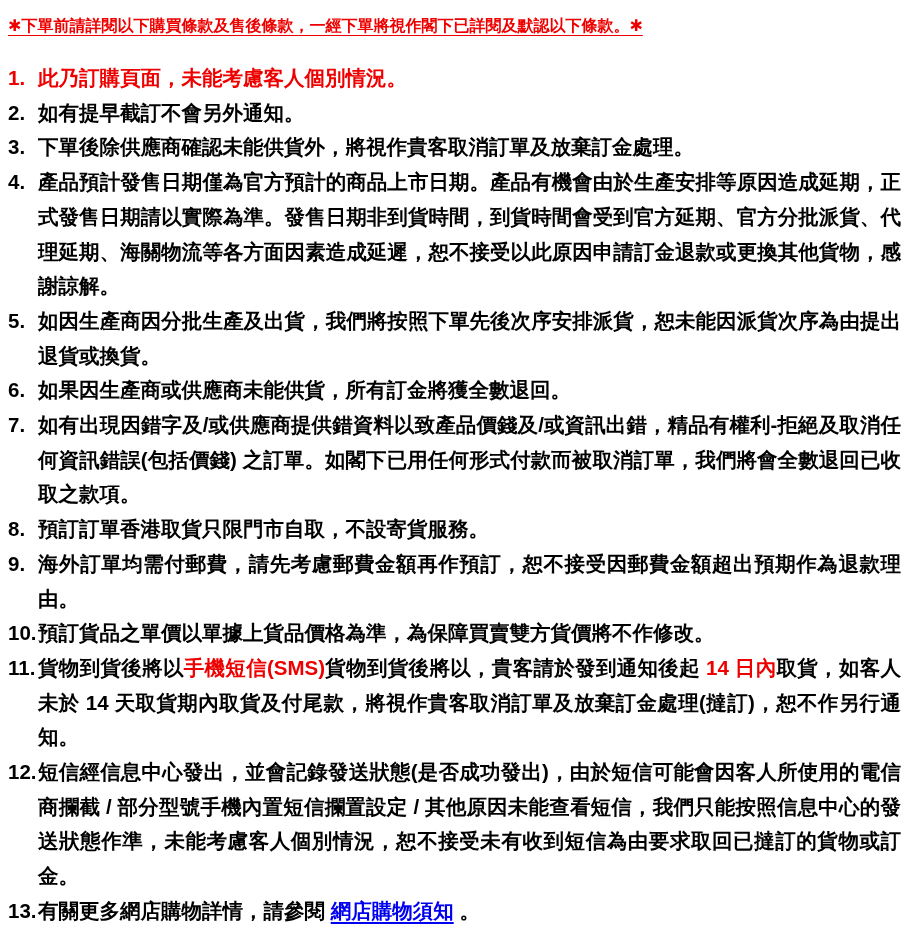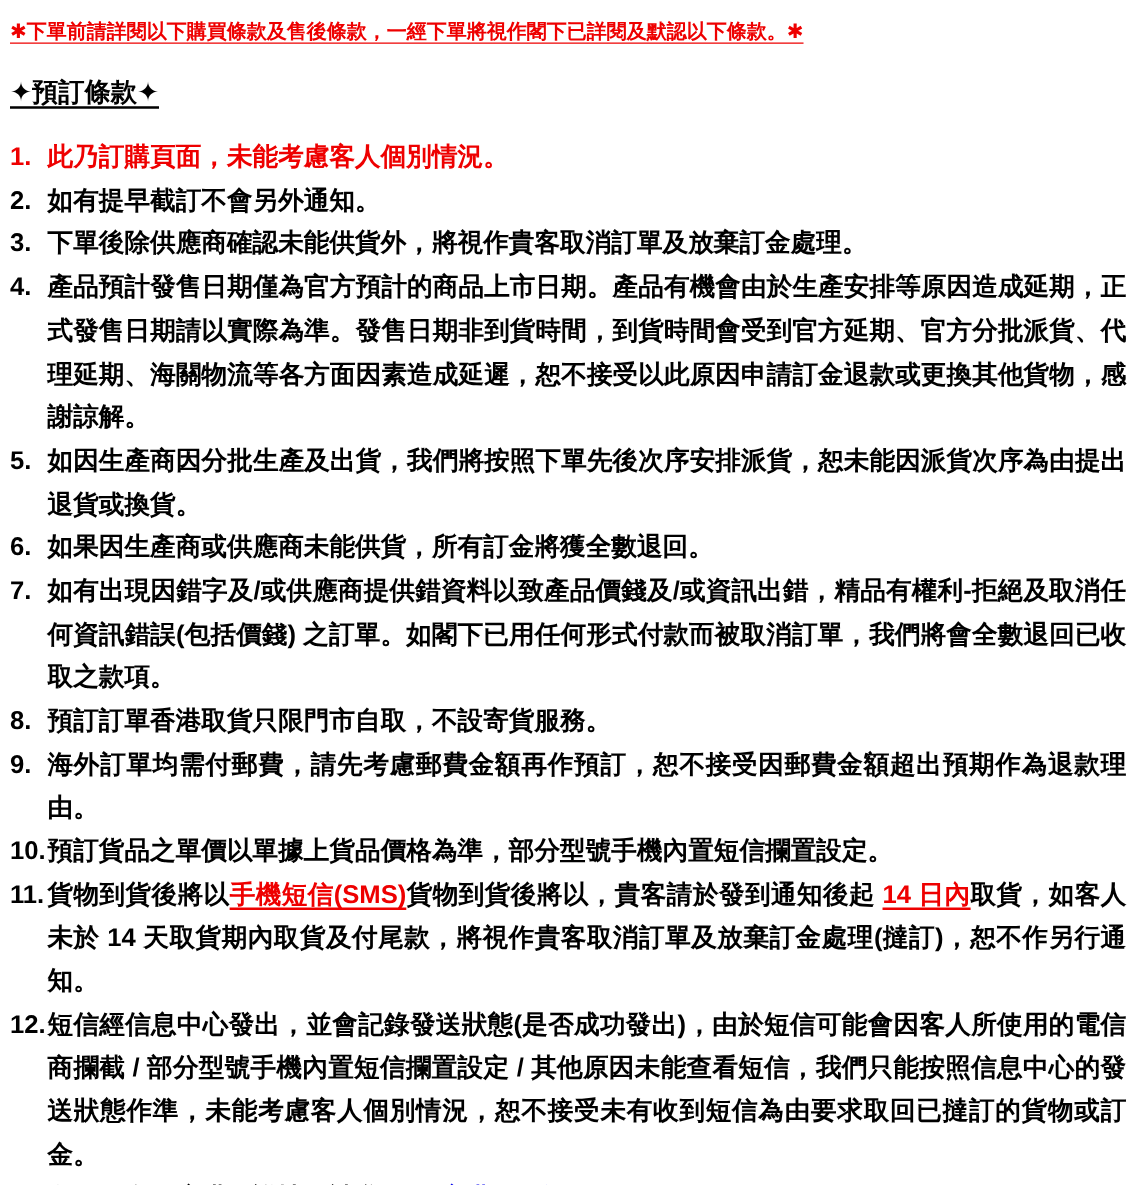--- a/index.html
+++ b/index.html
@@ -55,37 +55,35 @@
     flex: 1 1 auto;
     text-align: justify;
     text-justify: inter-ideograph;
   }
   li.term.red,
   li.term.red .num {
     color: var(--accent-red, #ee0000);
   }
   .seg-red-underline {
     color: var(--accent-red, #ee0000);
-    text-decoration: underline;
     text-underline-offset: 4px;
     margin-top: 32px;
   }
   a.seg-link {
     color: var(--link-blue, #0000ee);
     text-decoration: underline;
     text-underline-offset: 4px;
     cursor: pointer;
   }
 </style>
 </head>
 <body>
 
 <div class="page">
   <div class="notice">✱下單前請詳閱以下購買條款及售後條款，一經下單將視作閣下已詳閱及默認以下條款。✱</div>
-  <div class="section-title">✦預訂條款✦</div>
   <ol class="terms" id="terms-list">
       <li class="term red">
         <span class="num">1.</span>
         <span class="body"><span>此乃訂購頁面，未能考慮客人個別情況。</span></span>
       </li>
       <li class="term">
         <span class="num">2.</span>
         <span class="body"><span>如有提早截訂不會另外通知。</span></span>
       </li>
       <li class="term">
@@ -111,21 +109,21 @@
       <li class="term">
         <span class="num">8.</span>
         <span class="body"><span>預訂訂單香港取貨只限門市自取，不設寄貨服務。</span></span>
       </li>
       <li class="term">
         <span class="num">9.</span>
         <span class="body"><span>海外訂單均需付郵費，請先考慮郵費金額再作預訂，恕不接受因郵費金額超出預期作為退款理由。</span></span>
       </li>
       <li class="term">
         <span class="num">10.</span>
-        <span class="body"><span>預訂貨品之單價以單據上貨品價格為準，部分型號手機內置短信攔置設定。</span></span>
+        <span class="body"><span>預訂貨品之單價以單據上貨品價格為準，為保障買賣雙方貨價將不作修改。</span></span>
       </li>
       <li class="term">
         <span class="num">11.</span>
         <span class="body"><span>貨物到貨後將以</span><span class="seg-red-underline">手機短信(SMS)</span><span>貨物到貨後將以，貴客請於發到通知後起 </span><span class="seg-red-underline">14 日內</span><span>取貨，如客人未於 14 天取貨期內取貨及付尾款，將視作貴客取消訂單及放棄訂金處理(撻訂)，恕不作另行通知。</span></span>
       </li>
       <li class="term">
         <span class="num">12.</span>
         <span class="body"><span>短信經信息中心發出，並會記錄發送狀態(是否成功發出)，由於短信可能會因客人所使用的電信商攔截 / 部分型號手機內置短信攔置設定 / 其他原因未能查看短信，我們只能按照信息中心的發送狀態作準，未能考慮客人個別情況，恕不接受未有收到短信為由要求取回已撻訂的貨物或訂金。</span></span>
       </li>
       <li class="term">

